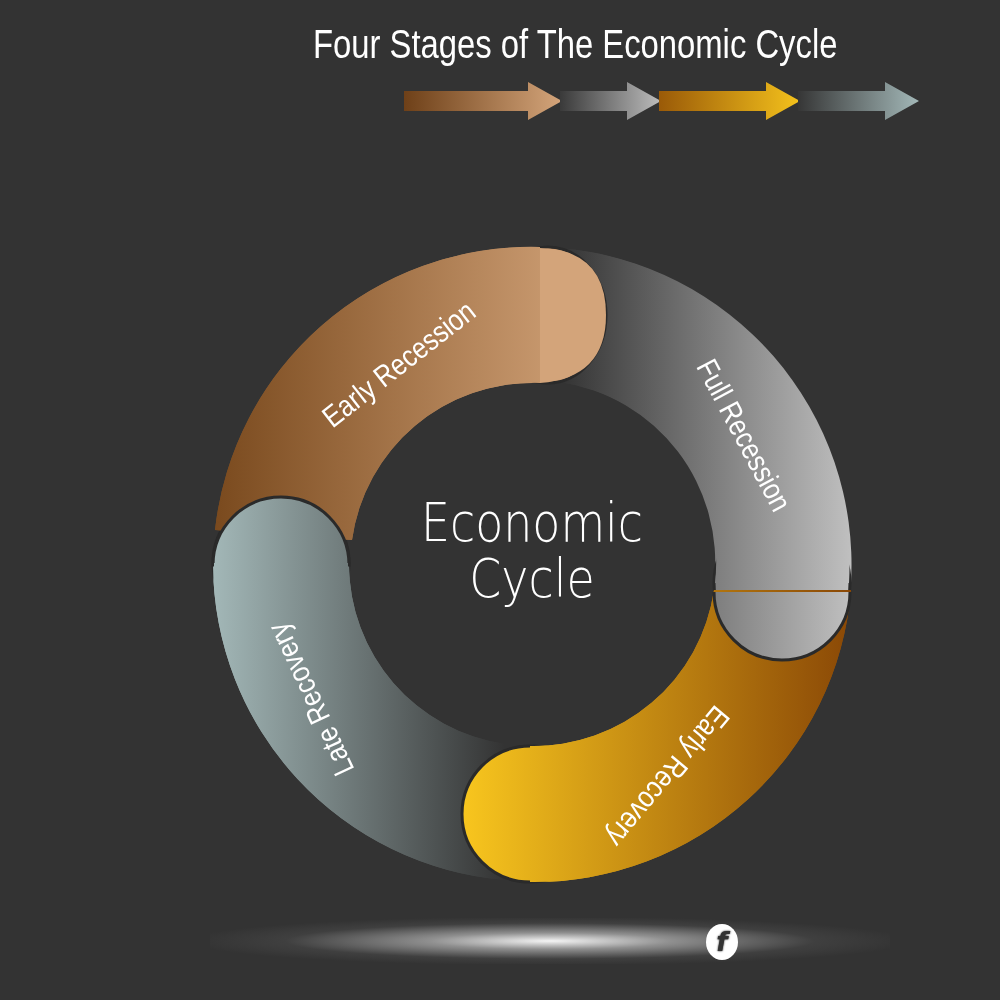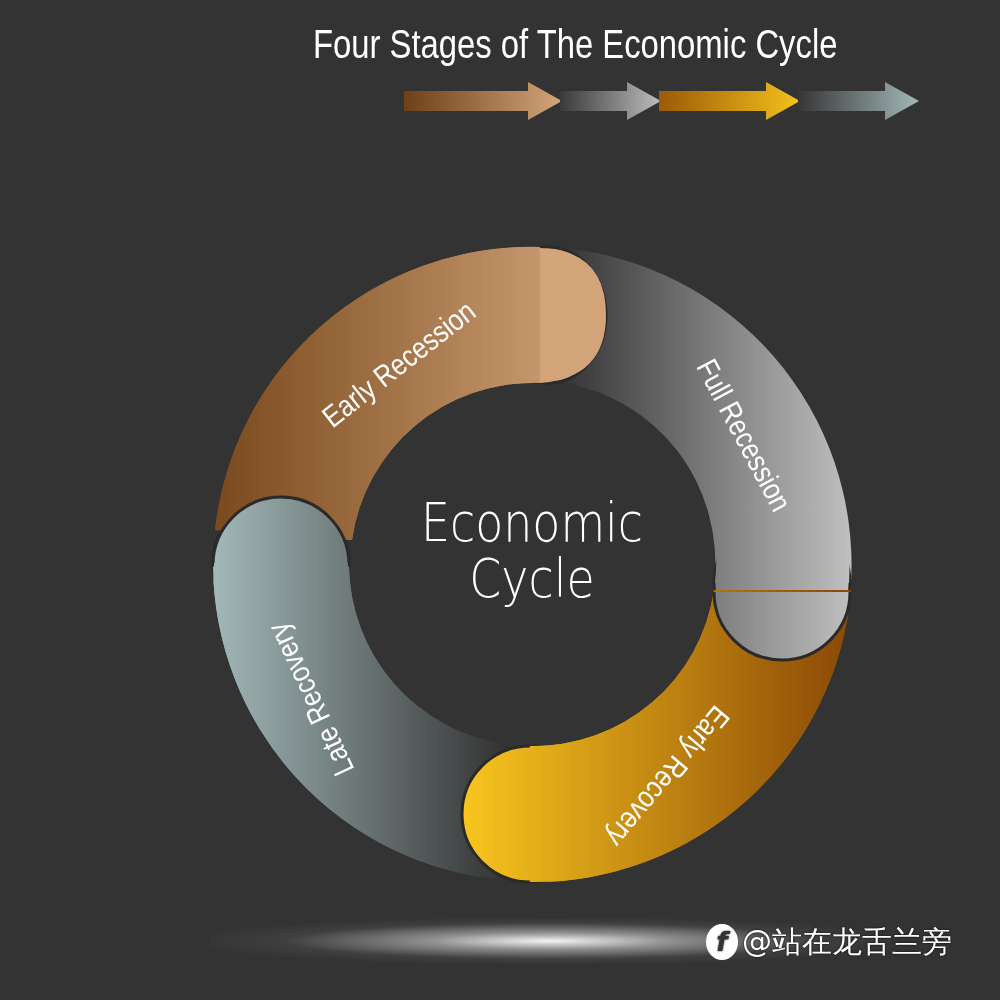--- a/index.html
+++ b/index.html
@@ -143,14 +143,13 @@
 
 <div class="center-label">
   <span>Economic</span>
   <span>Cycle</span>
 </div>
 
 <div class="glow"></div>
 
 <div class="watermark">
   <span class="wm-icon">f</span>
-  <span>@站在龙舌兰旁</span>
 </div>
 
 </body></html>

